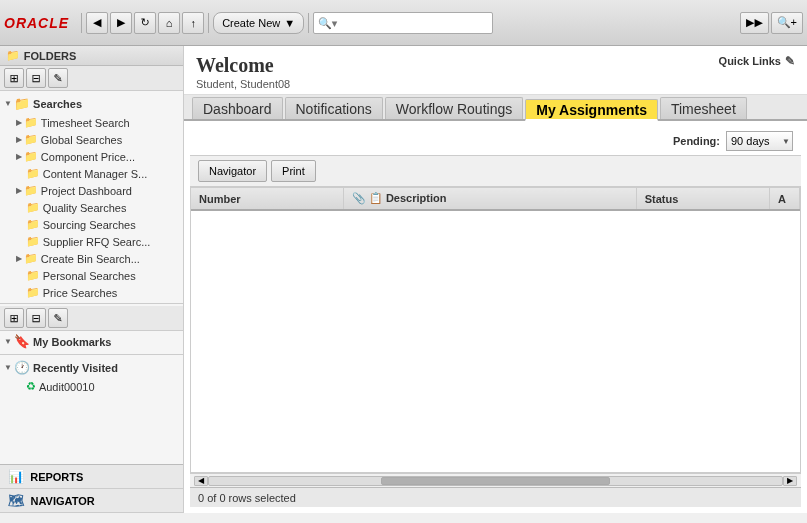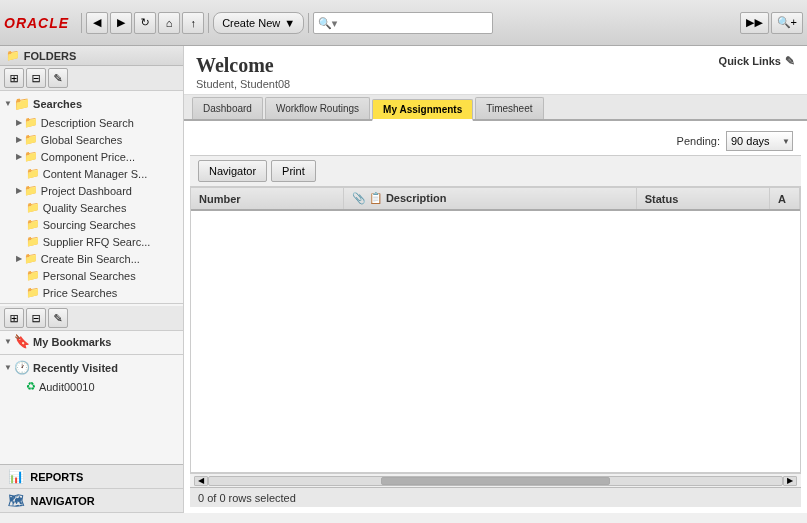--- a/index.html
+++ b/index.html
@@ -169,21 +169,21 @@
       background: #e8e8e8;
       border-bottom: 2px solid #aaa;
       height: 26px;
     }
     .tab {
       padding: 0 10px;
       border: 1px solid #bbb;
       border-bottom: none;
       background: linear-gradient(to bottom, #e0e0e0, #d0d0d0);
       cursor: pointer;
-      font-size: 10px;
+      font-size: 14px;
       color: #333;
       margin-right: 2px;
       border-radius: 2px 2px 0 0;
       height: 22px;
       display: flex; align-items: center;
     }
     .tab.active {
       background: #fde047;
       border-bottom: 2px solid white;
       font-weight: bold;
@@ -201,21 +201,21 @@
       padding: 6px;
     }
     .pending-row {
       display: flex;
       justify-content: flex-end;
       align-items: center;
       padding: 4px 8px;
       font-size: 11px;
       color: #333;
     }
-    .pending-label { margin-right: 6px; font-weight: normal; }
+    .pending-label { margin-right: 6px; font-weight: bold; }
     .pending-select {
       border: 1px solid #aaa;
       background: linear-gradient(to bottom, #fff, #e8e8e8);
       padding: 1px 16px 1px 4px;
       font-size: 11px;
       height: 20px;
       cursor: pointer;
       appearance: none;
       -webkit-appearance: none;
       position: relative;
@@ -385,21 +385,21 @@
 
       <div class="tree-root">
         <span class="arrow">▼</span>
         <span class="folder-icon">📁</span>
         <span class="tree-label">Searches</span>
       </div>
 
       <div class="tree-item indent1">
         <span class="arrow">▶</span>
         <span class="folder-icon-sm">📁</span>
-        <span class="tree-label">Description Search</span>
+        <span class="tree-label">Timesheet Search</span>
       </div>
 
       <div class="tree-item indent1">
         <span class="arrow">▶</span>
         <span class="folder-icon-sm">📁</span>
         <span class="tree-label">Global Searches</span>
       </div>
 
       <div class="tree-item indent1">
         <span class="arrow">▶</span>
@@ -503,20 +503,23 @@
       </div>
       <div class="quick-links">
         <span>Quick Links</span>
         <span class="edit-icon">✎</span>
       </div>
     </div>
 
     <div id="tabs-bar">
       <div class="tab">
         <span>Dashboard</span>
+      </div>
+      <div class="tab">
+        <span>Notifications</span>
       </div>
       <div class="tab">
         <span>Workflow Routings</span>
       </div>
       <div class="tab active">
         <span>My Assignments</span>
       </div>
       <div class="tab">
         <span>Timesheet</span>
       </div>

